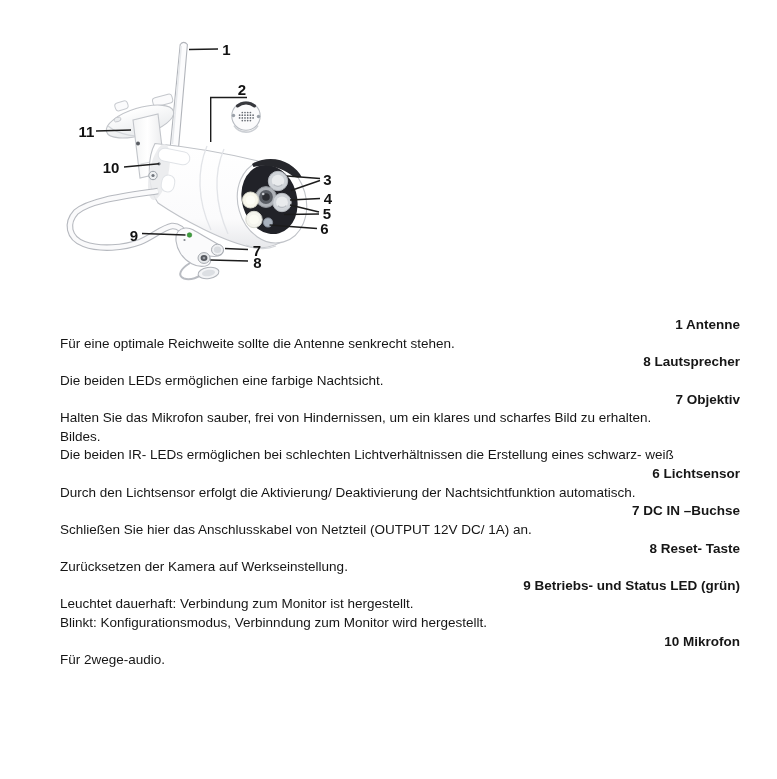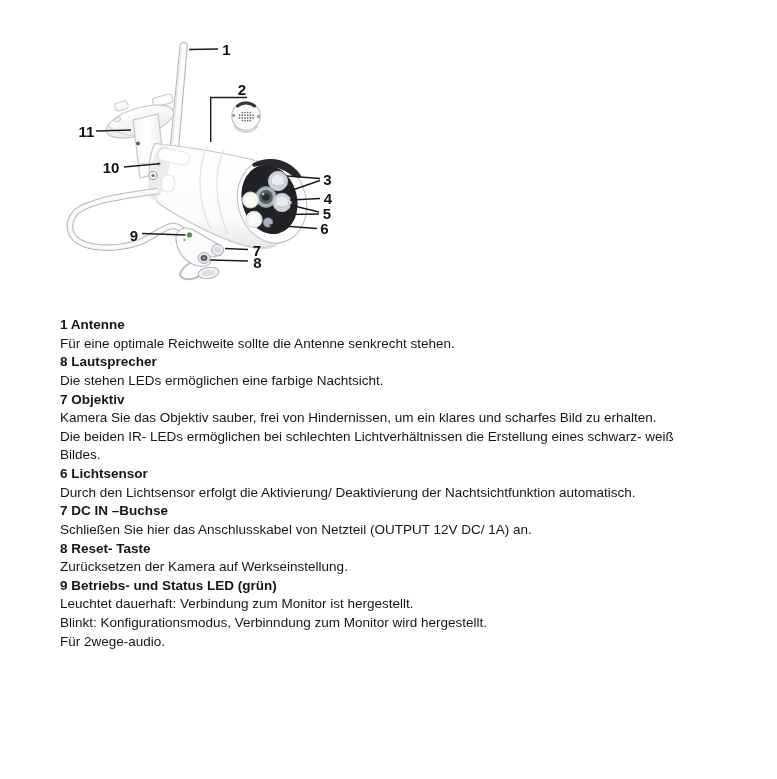--- a/index.html
+++ b/index.html
@@ -6,21 +6,21 @@
   .page{
     position:relative;width:777px;height:779px;background:#ffffff;overflow:hidden;
     font-family:"Liberation Sans",sans-serif;color:#1a1a1a;
   }
   .diagram-wrap{position:absolute;left:0;top:0;width:777px;height:305px;}
   .manual{
     position:absolute;left:60px;top:316px;width:680px;
     font-size:13.5px;line-height:18.63px;color:#161616;
   }
   .m-line{white-space:nowrap;}
-  .m-head{font-weight:bold;}
+  .m-head{font-weight:bold;text-align:right;}
   svg text.callout{
     font-family:"Liberation Sans",sans-serif;font-weight:bold;font-size:15px;fill:#121212;
   }
 </style>
 </head>
 <body>
 
 <div class="page">
 
   <div class="diagram-wrap">
@@ -219,30 +219,31 @@
         <text class="callout" x="111" y="172.5">10</text>
         <text class="callout" x="86.5" y="136.5">11</text>
       </g>
     </svg>
   </div>
 
   <div class="manual" id="manual-sections">
       <div class="m-line m-head">1 Antenne</div>
       <div class="m-line">Für eine optimale Reichweite sollte die Antenne senkrecht stehen.</div>
       <div class="m-line m-head">8 Lautsprecher</div>
-      <div class="m-line">Die stehen LEDs ermöglichen eine farbige Nachtsicht.</div>
+      <div class="m-line">Die beiden LEDs ermöglichen eine farbige Nachtsicht.</div>
       <div class="m-line m-head">7 Objektiv</div>
-      <div class="m-line">Kamera Sie das Objektiv sauber, frei von Hindernissen, um ein klares und scharfes Bild zu erhalten.</div>
+      <div class="m-line">Halten Sie das Mikrofon sauber, frei von Hindernissen, um ein klares und scharfes Bild zu erhalten.</div>
+      <div class="m-line">Bildes.</div>
       <div class="m-line">Die beiden IR- LEDs ermöglichen bei schlechten Lichtverhältnissen die Erstellung eines schwarz- weiß</div>
-      <div class="m-line">Bildes.</div>
       <div class="m-line m-head">6 Lichtsensor</div>
       <div class="m-line">Durch den Lichtsensor erfolgt die Aktivierung/ Deaktivierung der Nachtsichtfunktion automatisch.</div>
       <div class="m-line m-head">7 DC IN –Buchse</div>
       <div class="m-line">Schließen Sie hier das Anschlusskabel von Netzteil (OUTPUT 12V DC/ 1A) an.</div>
       <div class="m-line m-head">8 Reset- Taste</div>
       <div class="m-line">Zurücksetzen der Kamera auf Werkseinstellung.</div>
       <div class="m-line m-head">9 Betriebs- und Status LED (grün)</div>
       <div class="m-line">Leuchtet dauerhaft: Verbindung zum Monitor ist hergestellt.</div>
       <div class="m-line">Blinkt: Konfigurationsmodus, Verbinndung zum Monitor wird hergestellt.</div>
+      <div class="m-line m-head">10 Mikrofon</div>
       <div class="m-line">Für 2wege-audio.</div>
     </div>
 
 </div>
 
 </body></html>

